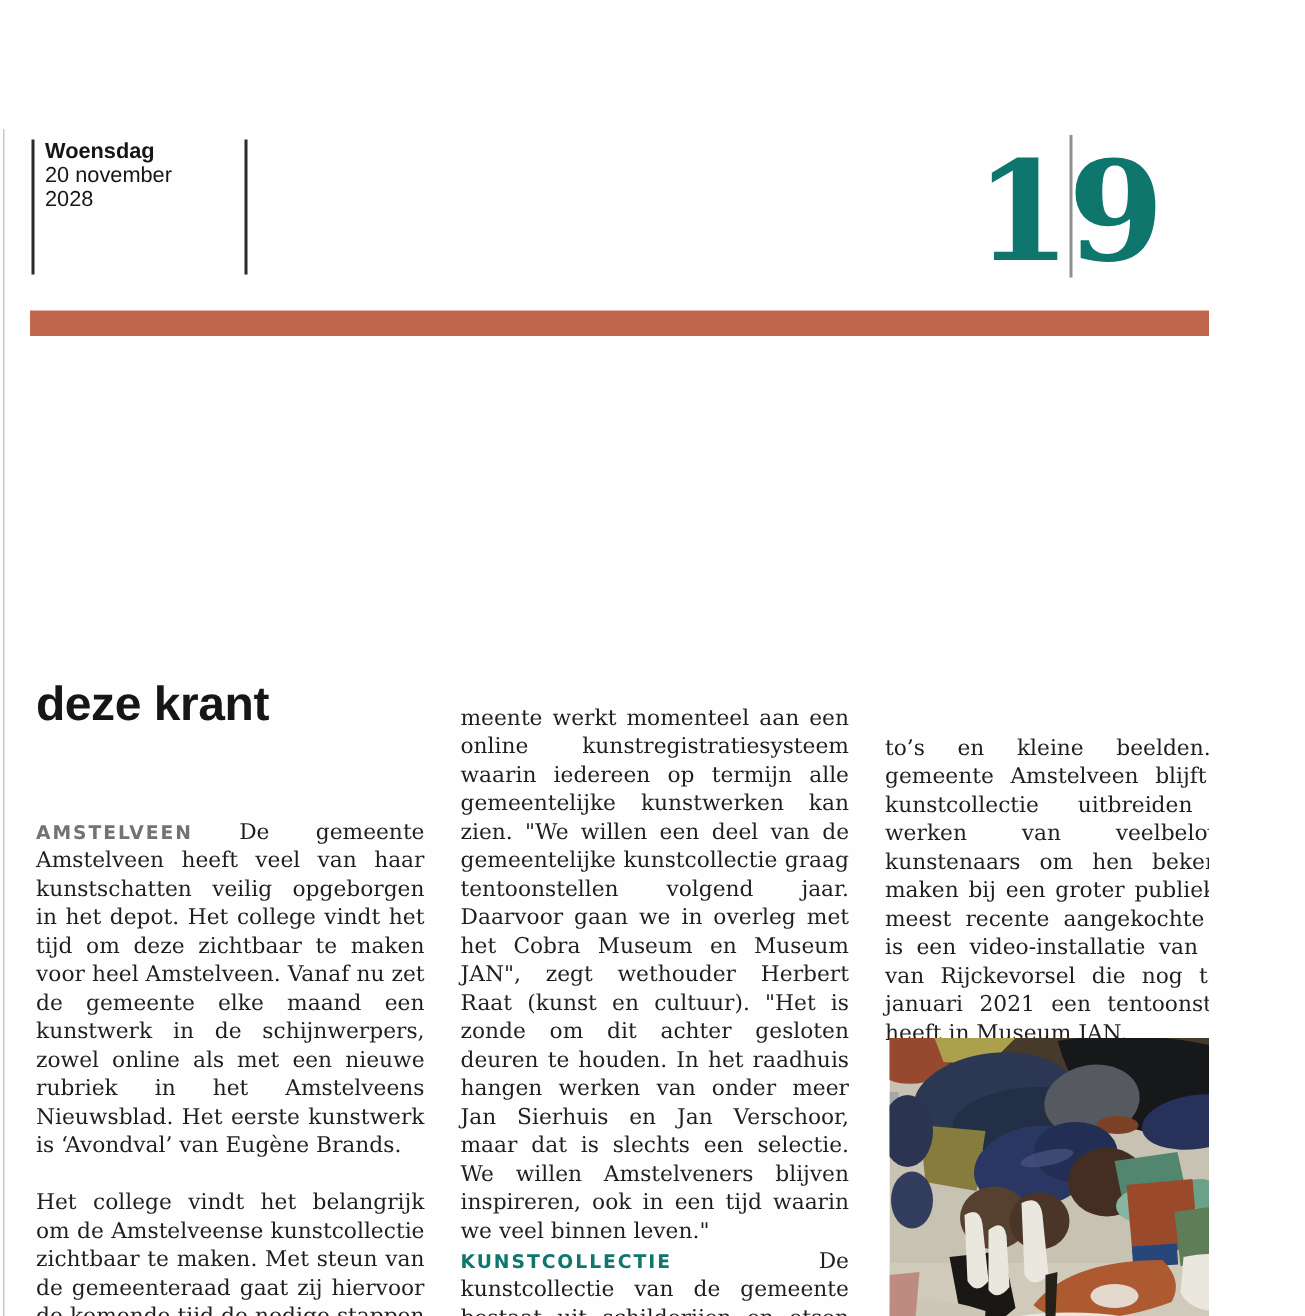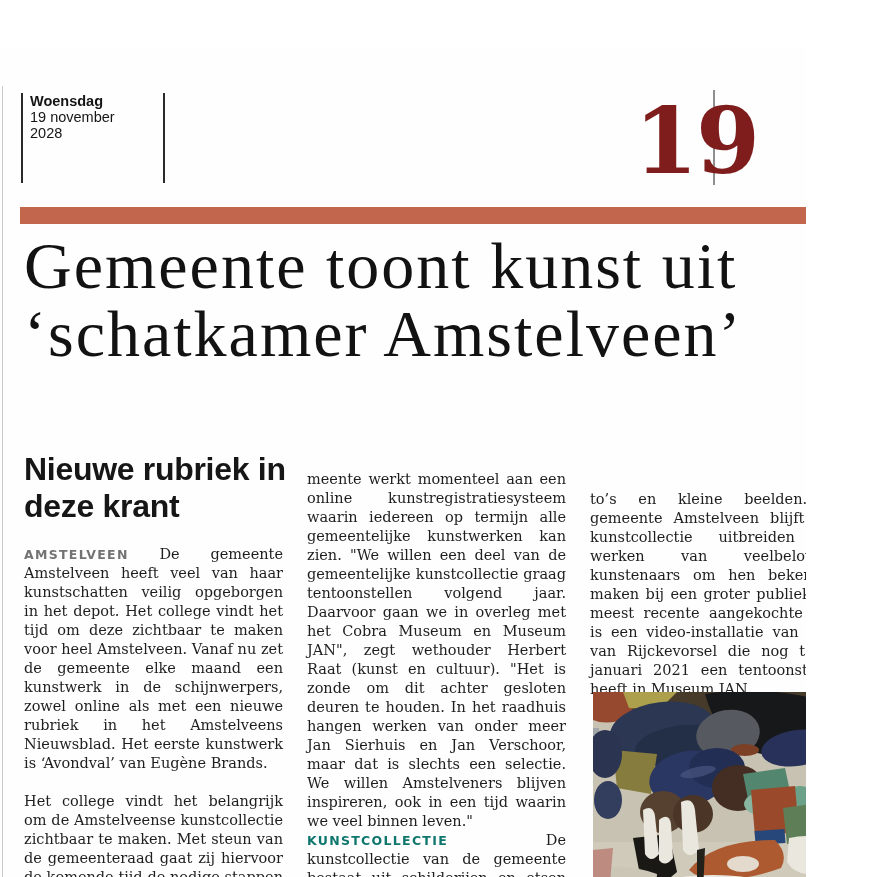--- a/index.html
+++ b/index.html
@@ -15,23 +15,23 @@
   .pagenum-rule-right { left:855px; top:42px; height:95px; width:2px; background:#8f8f8f; }
   .painting-rule-right { left:860px; top:646px; height:206px; width:1px; background:#b9b9b9; }
 
   .date-block {
     position:absolute; left:30px; top:45px; width:130px;
     font-family:"Liberation Sans", sans-serif; font-size:14.5px; line-height:16px; color:#151515;
   }
   .date-day { font-weight:bold; }
 
   .page-number {
-    position:absolute; right:32px; top:50px; width:140px; 
+    position:absolute; right:32px; top:50px; width:140px; text-align:right;
     font-family:"DejaVu Serif", serif; font-weight:bold;
-    font-size:92px; line-height:86px; color:#7f1d1d; letter-spacing:-2px;
+    font-size:92px; line-height:86px; color:#0f766e; letter-spacing:-2px;
   }
 
   .accent-bar { position:absolute; left:20px; top:159px; width:830px; height:17px; background:#c2674d; }
 
   .headline {
     position:absolute; left:24px; top:184px; width:830px;
     font-family:"Liberation Serif", serif; font-weight:normal;
     font-size:66px; line-height:68px; letter-spacing:2px; color:#121212; margin:0;
   }
   .subhead {
@@ -71,35 +71,30 @@
 
   <div class="page-edge-rule"></div>
   <div class="vrule date-rule-left"></div>
   <div class="vrule date-rule-right"></div>
   <div class="vrule pagenum-rule-left"></div>
   <div class="vrule pagenum-rule-right"></div>
   <div class="vrule painting-rule-right"></div>
 
   <div class="date-block">
     <div class="date-day">Woensdag</div>
-    <div>19 november</div>
+    <div>20 november</div>
     <div>2028</div>
   </div>
 
   <div class="page-number">19</div>
 
   <div class="accent-bar"></div>
 
-  <h1 class="headline">
-    <div>Gemeente toont kunst uit</div>
-    <div>‘schatkamer Amstelveen’</div>
-  </h1>
 
   <h2 class="subhead">
-    <div>Nieuwe rubriek in</div>
     <div>deze krant</div>
   </h2>
 
   <section class="col col-1">
     <p><span class="lead-in orange">AMSTELVEEN</span>
       <span>De gemeente Amstelveen heeft veel van haar kunstschatten veilig opgeborgen in het depot. Het college vindt het tijd om deze zichtbaar te maken voor heel Amstelveen. Vanaf nu zet de gemeente elke maand een kunstwerk in de schijnwerpers, zowel online als met een nieuwe rubriek in het Amstelveens Nieuwsblad. Het eerste kunstwerk is ‘Avondval’ van Eugène Brands.</span></p>
     <p class="spaced">Het college vindt het belangrijk om de Amstelveense kunstcollectie zichtbaar te maken. Met steun van de gemeenteraad gaat zij hiervoor de komende tijd de nodige stappen zetten. Een projectteam van de ge-</p>
   </section>
 
   <section class="col col-2">

